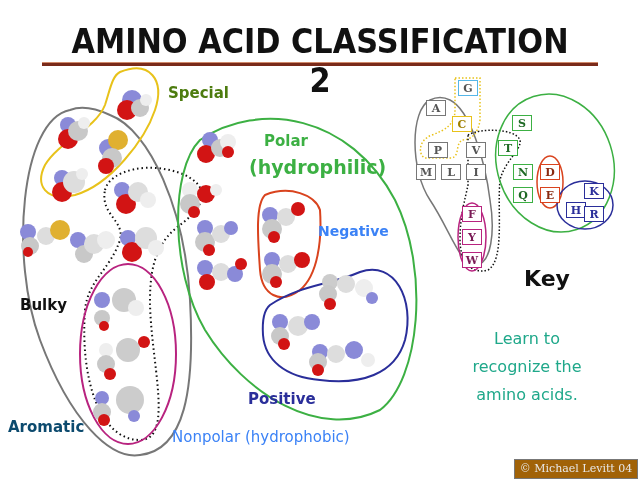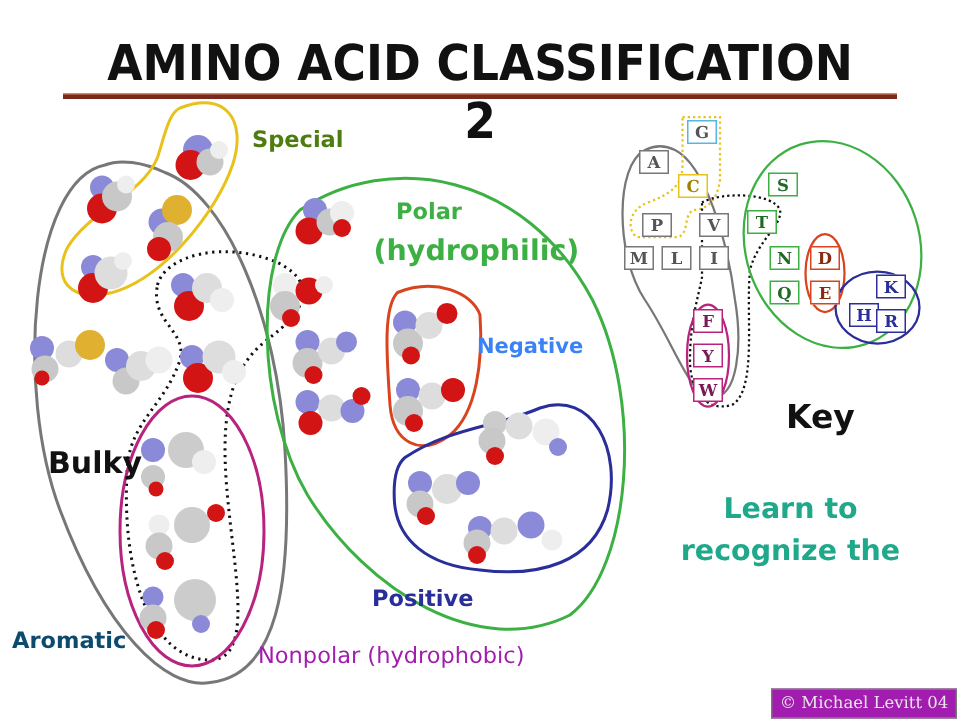--- a/index.html
+++ b/index.html
@@ -2,22 +2,22 @@
 <html><head>
 <meta charset="utf-8">
 <style>
   html, body { margin:0; padding:0; }
   body { width:640px; height:480px; background:#ffffff; position:relative; overflow:hidden; font-family:"DejaVu Sans", sans-serif; }
   .title { position:absolute; left:40px; top:22px; width:560px; text-align:center; font-family:"DejaVu Sans", sans-serif; font-size:33px; font-weight:bold; letter-spacing:0px; color:#111; transform:scaleX(0.92); transform-origin:center; }
   .title-rule { position:absolute; left:42px; top:62px; width:556px; height:3px; background:#7a2a1a; border-top:1px solid #d08a6a; }
   svg.canvas { position:absolute; left:0; top:0; }
   .lbl { position:absolute; font-family:"DejaVu Sans", sans-serif; font-weight:bold; white-space:nowrap; }
   .key-box { position:absolute; width:20px; height:16px; background:#fff; border:1.5px solid #777; font-family:"DejaVu Serif", serif; font-weight:bold; font-size:11px; color:#555; text-align:center; line-height:16px; box-sizing:border-box; }
-  .credit { position:absolute; left:514px; top:459px; width:122px; height:18px; background:#a21caf; border:1px solid #777; color:#e8e8e8; font-family:"DejaVu Serif", serif; font-size:11px; line-height:18px; text-align:center; }
-  .learn { position:absolute; left:452px; top:325px; width:150px; text-align:center; color:#1fa88a; font-weight:bold; font-size:19px; line-height:28px; }
+  .credit { position:absolute; left:514px; top:459px; width:122px; height:18px; background:#a16207; border:1px solid #777; color:#e8e8e8; font-family:"DejaVu Serif", serif; font-size:11px; line-height:18px; text-align:center; }
+  .learn { position:absolute; left:452px; top:325px; width:150px; text-align:center; color:#1fa88a; font-weight:normal; font-size:16px; line-height:28px; }
 </style>
 </head>
 <body>
 
 <div class="title">AMINO ACID CLASSIFICATION 2</div>
 <div class="title-rule"></div>
 
 <svg class="canvas" width="640" height="480">
 
   <path d="M70,110 C20,120 10,260 40,340 C70,420 110,460 140,455 C185,450 195,390 190,300 C185,210 150,130 110,115 C95,108 80,106 70,110 Z" fill="none" stroke="#777" stroke-width="2"></path>
@@ -179,23 +179,23 @@
   <ellipse cx="555" cy="163" rx="58" ry="70" transform="rotate(-18 555 163)" fill="none" stroke="#3cb043" stroke-width="1.5"></ellipse>
   <ellipse cx="550" cy="182" rx="13" ry="26" fill="none" stroke="#d9431e" stroke-width="1.5"></ellipse>
   <ellipse cx="585" cy="205" rx="28" ry="24" fill="none" stroke="#2a2e9a" stroke-width="1.5"></ellipse>
 </svg>
 
 <div class="lbl" style="left:168px;top:84px;color:#4d7c0f;font-size:15px;">Special</div>
 <div class="lbl" style="left:264px;top:132px;color:#3cb043;font-size:15px;">Polar</div>
 <div class="lbl" style="left:249px;top:156px;color:#3cb043;font-size:19px;">(hydrophilic)</div>
 <div class="lbl" style="left:318px;top:223px;color:#3b82f6;font-size:14px;">Negative</div>
 <div class="lbl" style="left:248px;top:390px;color:#2a2e9a;font-size:15px;">Positive</div>
-<div class="lbl" style="left:20px;top:296px;color:#111;font-size:20px;margin-left:12px;">Bulky</div>
+<div class="lbl" style="left:20px;top:296px;color:#111;font-size:15px;">Bulky</div>
 <div class="lbl" style="left:8px;top:418px;color:#0c4a6e;font-size:15px;">Aromatic</div>
-<div class="lbl" style="left:172px;top:428px;color:#a21caf;font-size:15px;font-weight:normal;">Nonpolar (hydrophobic)</div>
+<div class="lbl" style="left:172px;top:428px;color:#3b82f6;font-size:15px;font-weight:normal;">Nonpolar (hydrophobic)</div>
 <div class="lbl" style="left:524px;top:266px;color:#111;font-size:22px;">Key</div>
 
 <div class="key-box" style="left:458px;top:80px;border-color:#55b6e8;">G</div>
 <div class="key-box" style="left:426px;top:100px;">A</div>
 <div class="key-box" style="left:452px;top:116px;border-color:#e8c21a;color:#a08000;">C</div>
 <div class="key-box" style="left:428px;top:142px;">P</div>
 <div class="key-box" style="left:466px;top:142px;">V</div>
 <div class="key-box" style="left:416px;top:164px;">M</div>
 <div class="key-box" style="left:441px;top:164px;">L</div>
 <div class="key-box" style="left:466px;top:164px;">I</div>
@@ -208,15 +208,16 @@
 <div class="key-box" style="left:513px;top:187px;border-color:#3cb043;color:#1f6a25;">Q</div>
 <div class="key-box" style="left:540px;top:164px;border-color:#d9431e;color:#8a2a10;">D</div>
 <div class="key-box" style="left:540px;top:187px;border-color:#d9431e;color:#8a2a10;">E</div>
 <div class="key-box" style="left:584px;top:183px;border-color:#2a2e9a;color:#2a2e9a;">K</div>
 <div class="key-box" style="left:566px;top:202px;border-color:#2a2e9a;color:#2a2e9a;">H</div>
 <div class="key-box" style="left:584px;top:206px;border-color:#2a2e9a;color:#2a2e9a;">R</div>
 
 <div class="learn">
   <div>Learn to</div>
   <div>recognize the</div>
+  <div>amino acids.</div>
 </div>
 
 <div class="credit">© Michael Levitt 04</div>
 
 </body></html>

